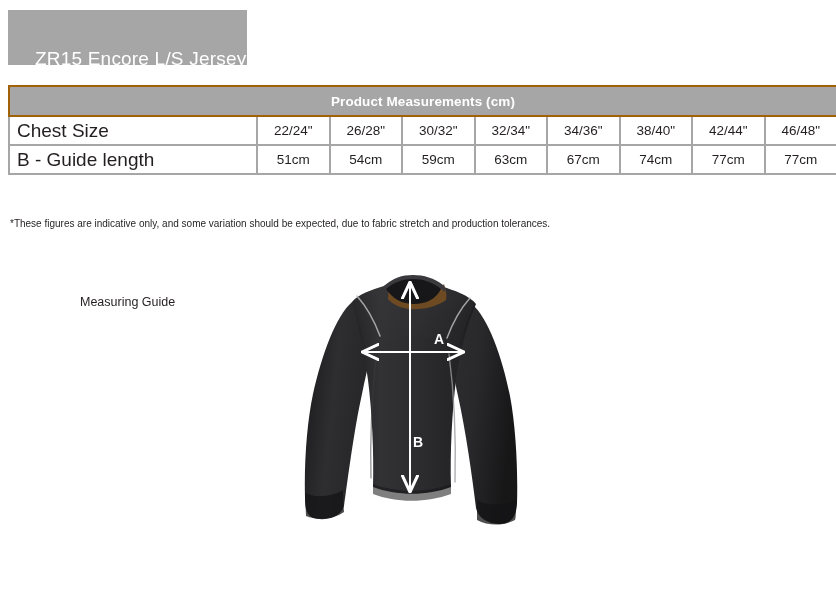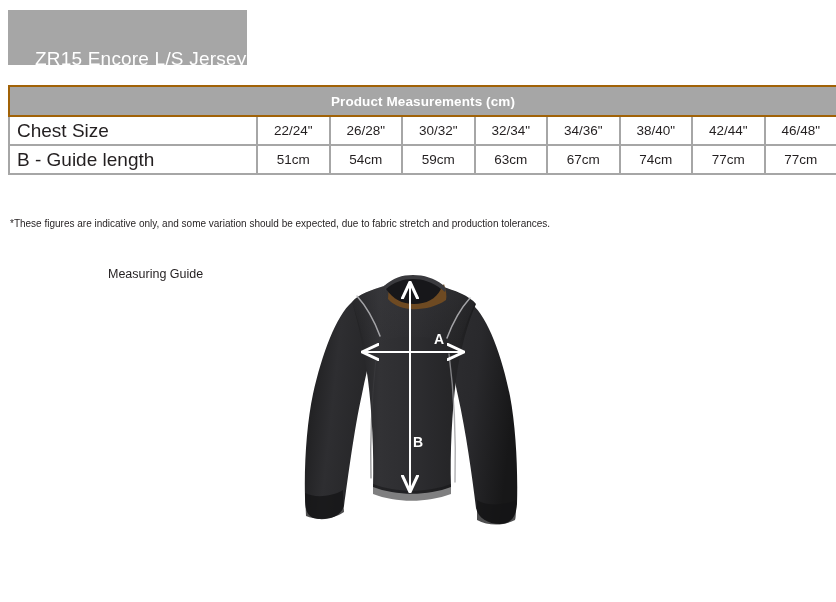--- a/index.html
+++ b/index.html
@@ -82,25 +82,24 @@
     top: 218px;
     font-size: 10px;
     color: #231f20;
     white-space: nowrap;
   }
 
   
   #measuring-guide-label {
     position: absolute;
     left: 80px;
-    top: 267px;
+    top: 295px;
     font-size: 12.5px;
     color: #231f20;
     white-space: nowrap;
-    margin-left: 28px;
   }
 
   #jersey-figure {
     position: absolute;
     left: 296px;
     top: 262px;
     width: 240px;
     height: 272px;
   }
   #jersey-figure svg { display: block; }

